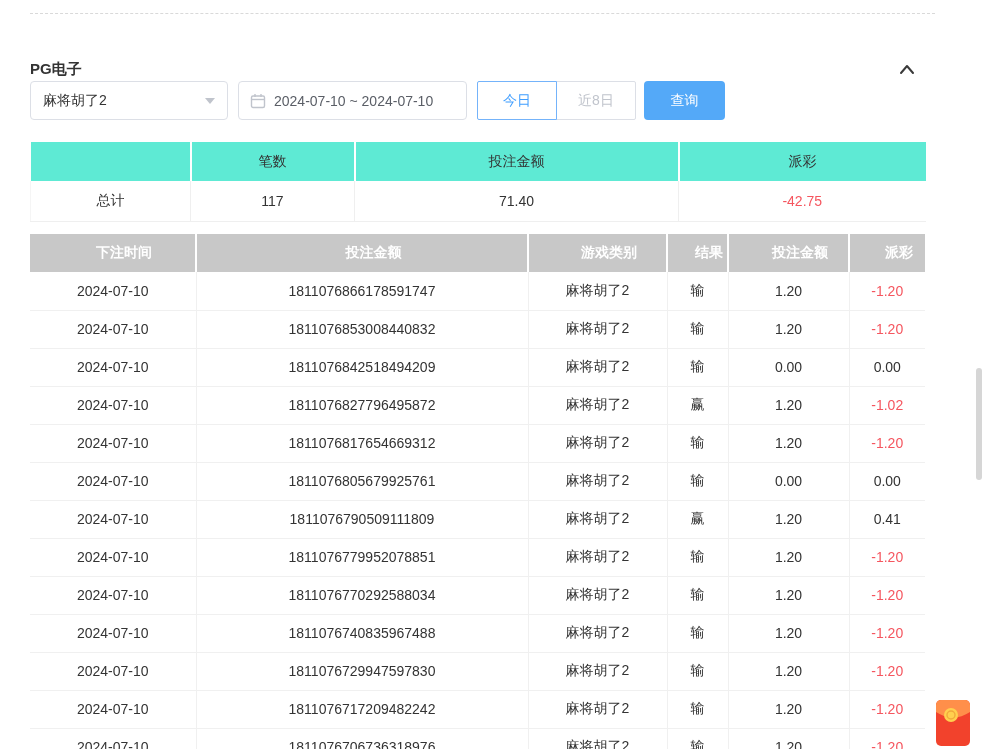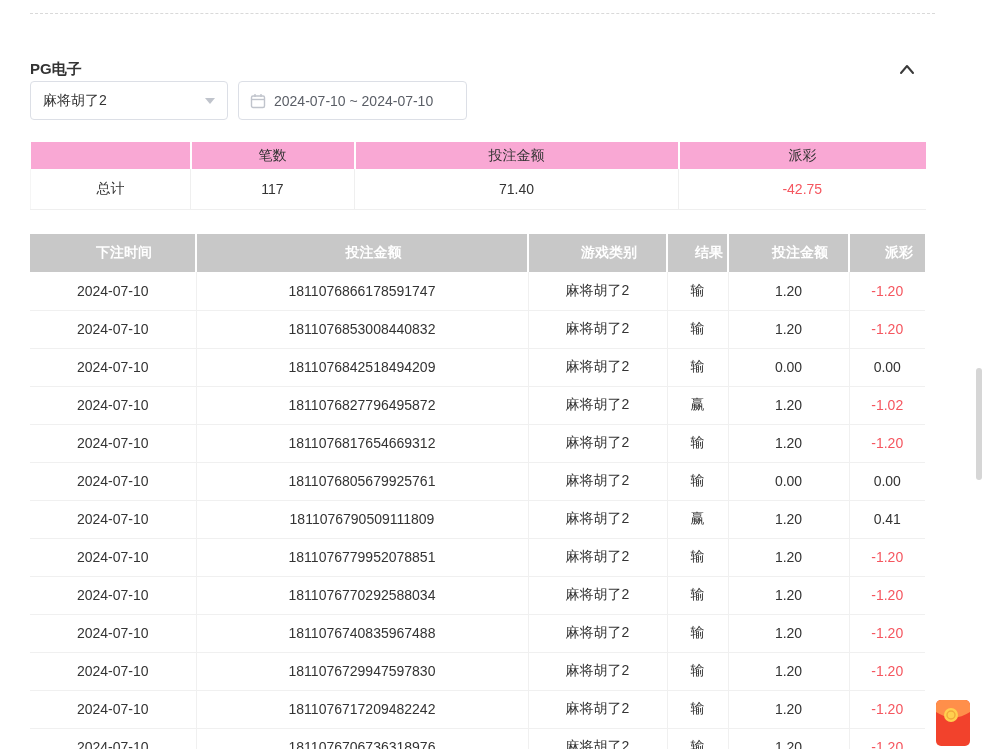--- a/index.html
+++ b/index.html
@@ -31,21 +31,21 @@
   .range-btn:last-child { border-radius:0 2px 2px 0; }
   .range-btn.w80 { width:80px; } .range-btn.w78 { width:78px; }
   .range-btn.active { color:#409eff; border-color:#74b3fa; z-index:1; }
   .query-btn { width:81px; height:39px; margin-left:8px; background:#54a9f8; color:#fff;
     border:none; border-radius:4px; font-size:14px; cursor:pointer;
     font-family:"Liberation Sans","DejaVu Sans",sans-serif; }
 
   .summary-wrap { position:absolute; left:30px; top:142px; }
   table { border-collapse:collapse; table-layout:fixed; }
   .summary-table { width:895px; font-size:14px; }
-  .summary-table th { background:#f9a8d4; height:27px; font-weight:400; color:#333;
+  .summary-table th { background:#5eead4; height:39px; font-weight:400; color:#333;
     text-align:center; border-right:2px solid #fff; }
   .summary-table th:last-child { border-right:none; }
   .summary-table td { background:#fff; height:40px; text-align:center; color:#333;
     border-bottom:1px solid #efefef; border-right:1px solid #efefef; }
   .summary-table td:first-child { border-left:1px solid #f5f5f5;margin-top:8px; }
   .summary-table td:last-child { border-right:none;text-align:center; }
 
   .table-wrap { position:absolute; left:30px; top:234px; }
   .bet-table { width:895px; font-size:14px; }
   .bet-table th { background:#c8c8c8; color:#fff; height:38px; font-weight:700;
@@ -93,22 +93,25 @@
             <rect x="1.5" y="3" width="13" height="11.5" rx="1.5" fill="none" stroke="#c0c4cc" stroke-width="1.4"></rect>
             <line x1="1.5" y1="6.5" x2="14.5" y2="6.5" stroke="#c0c4cc" stroke-width="1.4"></line>
             <line x1="5" y1="1" x2="5" y2="4" stroke="#c0c4cc" stroke-width="1.4"></line>
             <line x1="11" y1="1" x2="11" y2="4" stroke="#c0c4cc" stroke-width="1.4"></line>
           </svg>
       </span>
       <span>2024-07-10 ~ 2024-07-10</span>
     </div>
 
     <div class="btn-group">
+      <button class="range-btn w80 active">今日</button>
+      <button class="range-btn w80">近8日</button>
     </div>
 
+    <button class="query-btn">查询</button>
   </div>
 
   <div class="summary-wrap">
     <table class="summary-table">
       <colgroup>
           <col style="width:160px">
           <col style="width:164px">
           <col style="width:324px">
           <col style="width:247px">
         </colgroup>

